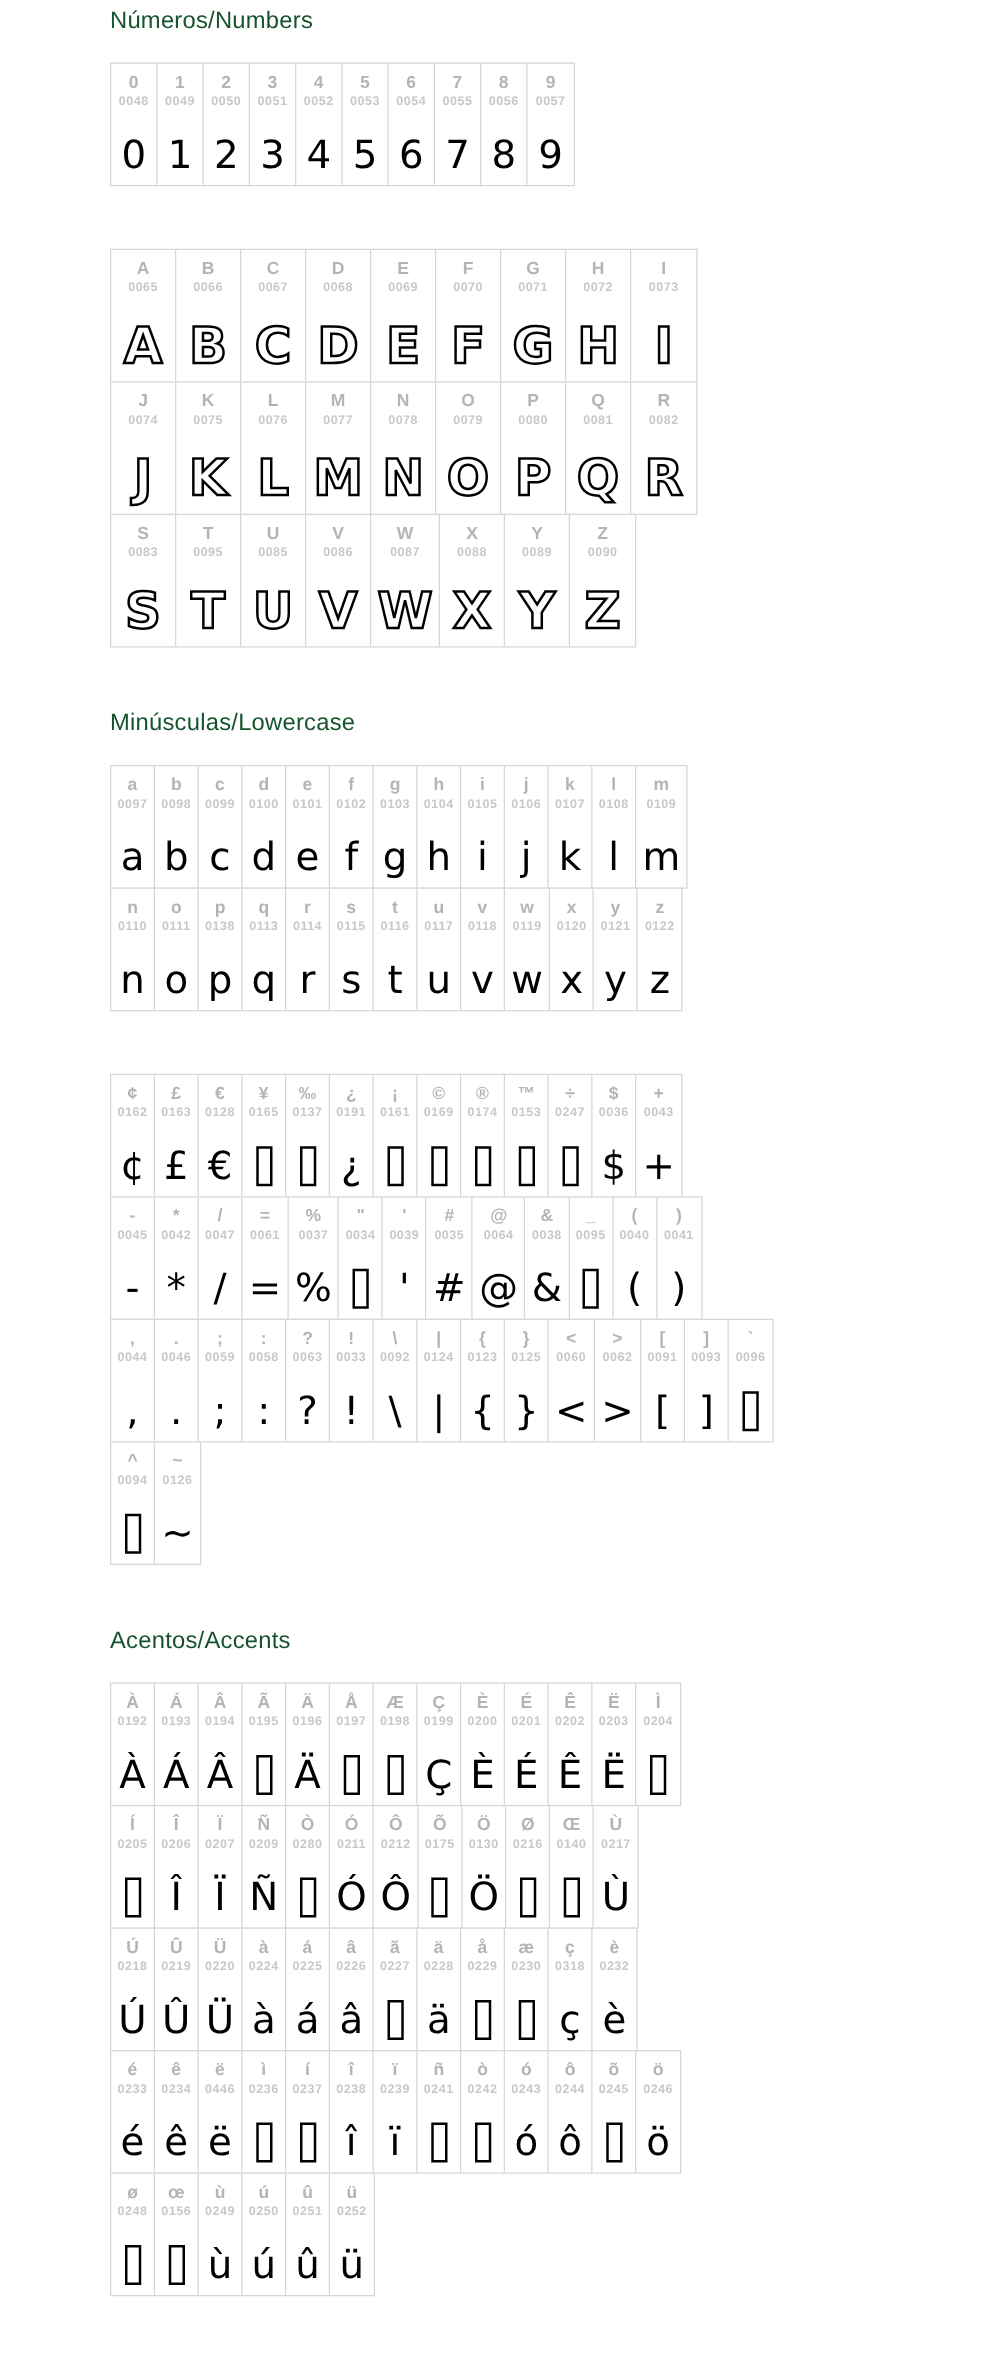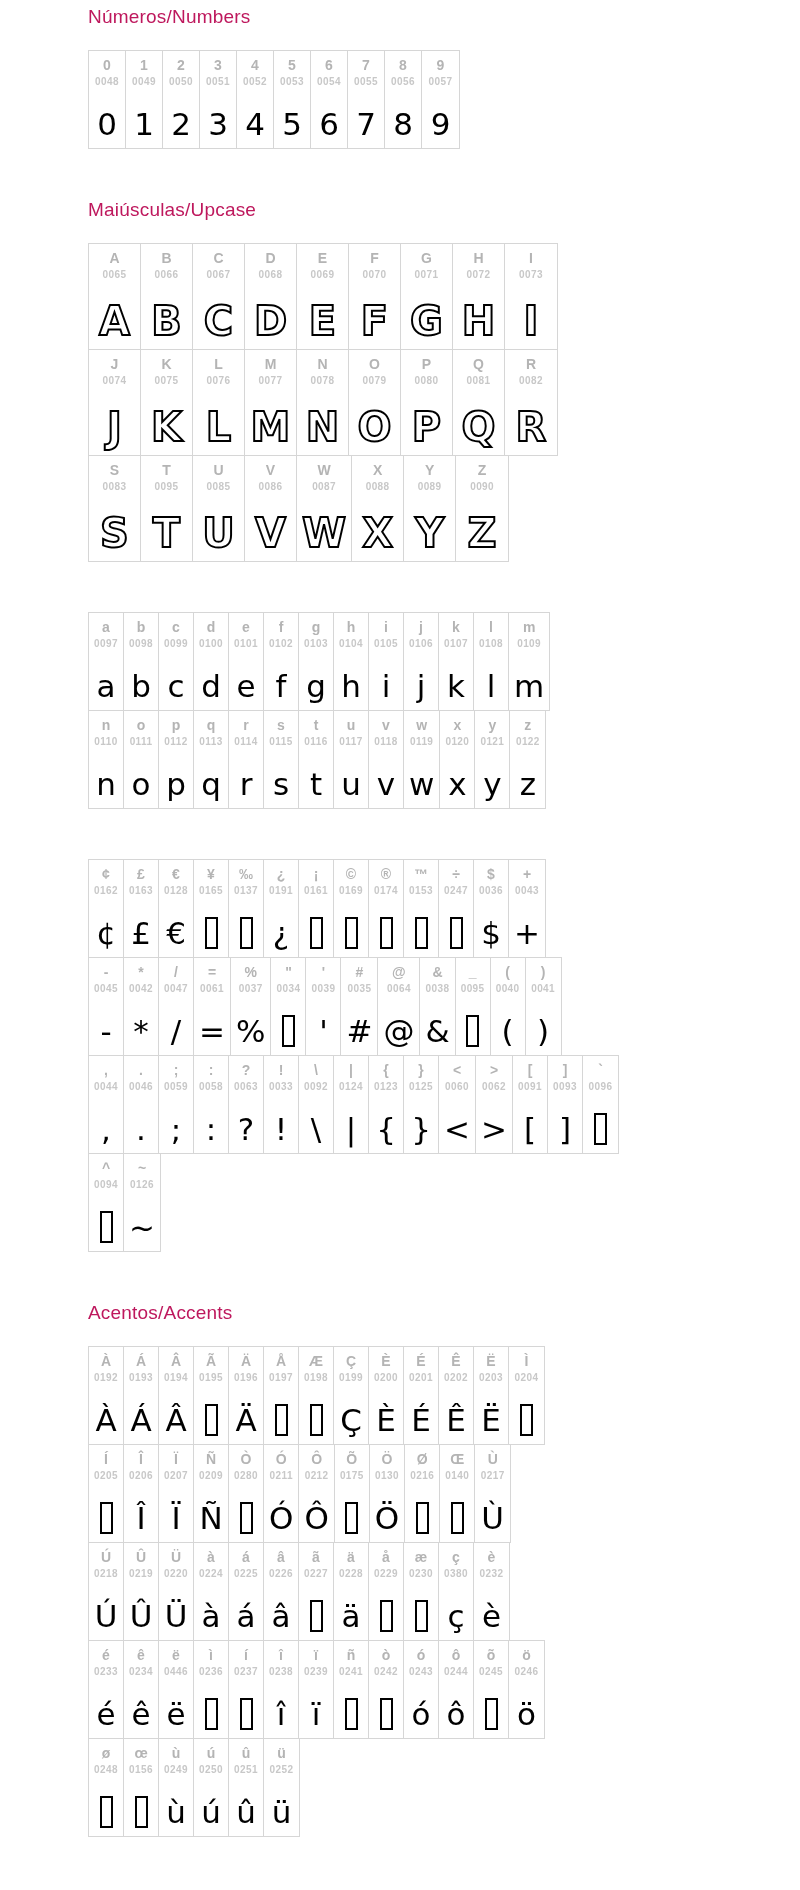--- a/index.html
+++ b/index.html
@@ -1,20 +1,20 @@
 <!DOCTYPE html>
 <html><head>
 <meta charset="utf-8">
 <style>
   html,body{margin:0;padding:0;background:#ffffff;}
   body{width:800px;font-family:"Liberation Sans",sans-serif;}
   .page{padding:6px 0 30px 88px;}
   .glyph-section{margin-bottom:50px;}
   .section-title{
-    font-weight:400;color:#be185d;font-size:19px;
+    font-weight:400;color:#14532d;font-size:19px;
     margin:0 0 22px 0;letter-spacing:.2px;
     font-family:"Liberation Sans",sans-serif;
   }
   .glyph-row{display:flex;width:max-content;border:1px solid #d6d6d6;background:#fff;}
   .glyph-row + .glyph-row{margin-top:-1px;}
   .cell{
     display:flex;flex-direction:column;align-items:center;
     border-right:1px solid #d6d6d6;
     padding:6px 5px 8px;box-sizing:border-box;
   }
@@ -98,21 +98,20 @@
             <span class="glyph-area hand">8</span>
           </div>
           <div class="cell">
             <span class="ref-char">9</span>
             <span class="code">0057</span>
             <span class="glyph-area hand">9</span>
           </div>
         </div>
       </section>
       <section class="glyph-section sec-upcase">
-        <h2 class="section-title">Maiúsculas/Upcase</h2>
         <div class="glyph-row">
           <div class="cell">
             <span class="ref-char">A</span>
             <span class="code">0065</span>
             <span class="glyph-area hand">A</span>
           </div>
           <div class="cell">
             <span class="ref-char">B</span>
             <span class="code">0066</span>
             <span class="glyph-area hand">B</span>
@@ -237,20 +236,21 @@
             <span class="glyph-area hand">Y</span>
           </div>
           <div class="cell">
             <span class="ref-char">Z</span>
             <span class="code">0090</span>
             <span class="glyph-area hand">Z</span>
           </div>
         </div>
       </section>
       <section class="glyph-section sec-lowercase">
+        <h2 class="section-title">Minúsculas/Lowercase</h2>
         <div class="glyph-row">
           <div class="cell">
             <span class="ref-char">a</span>
             <span class="code">0097</span>
             <span class="glyph-area hand">a</span>
           </div>
           <div class="cell">
             <span class="ref-char">b</span>
             <span class="code">0098</span>
             <span class="glyph-area hand">b</span>
@@ -317,21 +317,21 @@
             <span class="code">0110</span>
             <span class="glyph-area hand">n</span>
           </div>
           <div class="cell">
             <span class="ref-char">o</span>
             <span class="code">0111</span>
             <span class="glyph-area hand">o</span>
           </div>
           <div class="cell">
             <span class="ref-char">p</span>
-            <span class="code">0112</span>
+            <span class="code">0138</span>
             <span class="glyph-area hand">p</span>
           </div>
           <div class="cell">
             <span class="ref-char">q</span>
             <span class="code">0113</span>
             <span class="glyph-area hand">q</span>
           </div>
           <div class="cell">
             <span class="ref-char">r</span>
             <span class="code">0114</span>
@@ -827,21 +827,21 @@
           </div>
           <div class="cell">
             <span class="ref-char">æ</span>
             <span class="code">0230</span>
             <span class="glyph-area empty">
               <span class="tofu"></span>
             </span>
           </div>
           <div class="cell">
             <span class="ref-char">ç</span>
-            <span class="code">0380</span>
+            <span class="code">0318</span>
             <span class="glyph-area hand">ç</span>
           </div>
           <div class="cell">
             <span class="ref-char">è</span>
             <span class="code">0232</span>
             <span class="glyph-area hand">è</span>
           </div>
         </div>
         <div class="glyph-row">
           <div class="cell">

